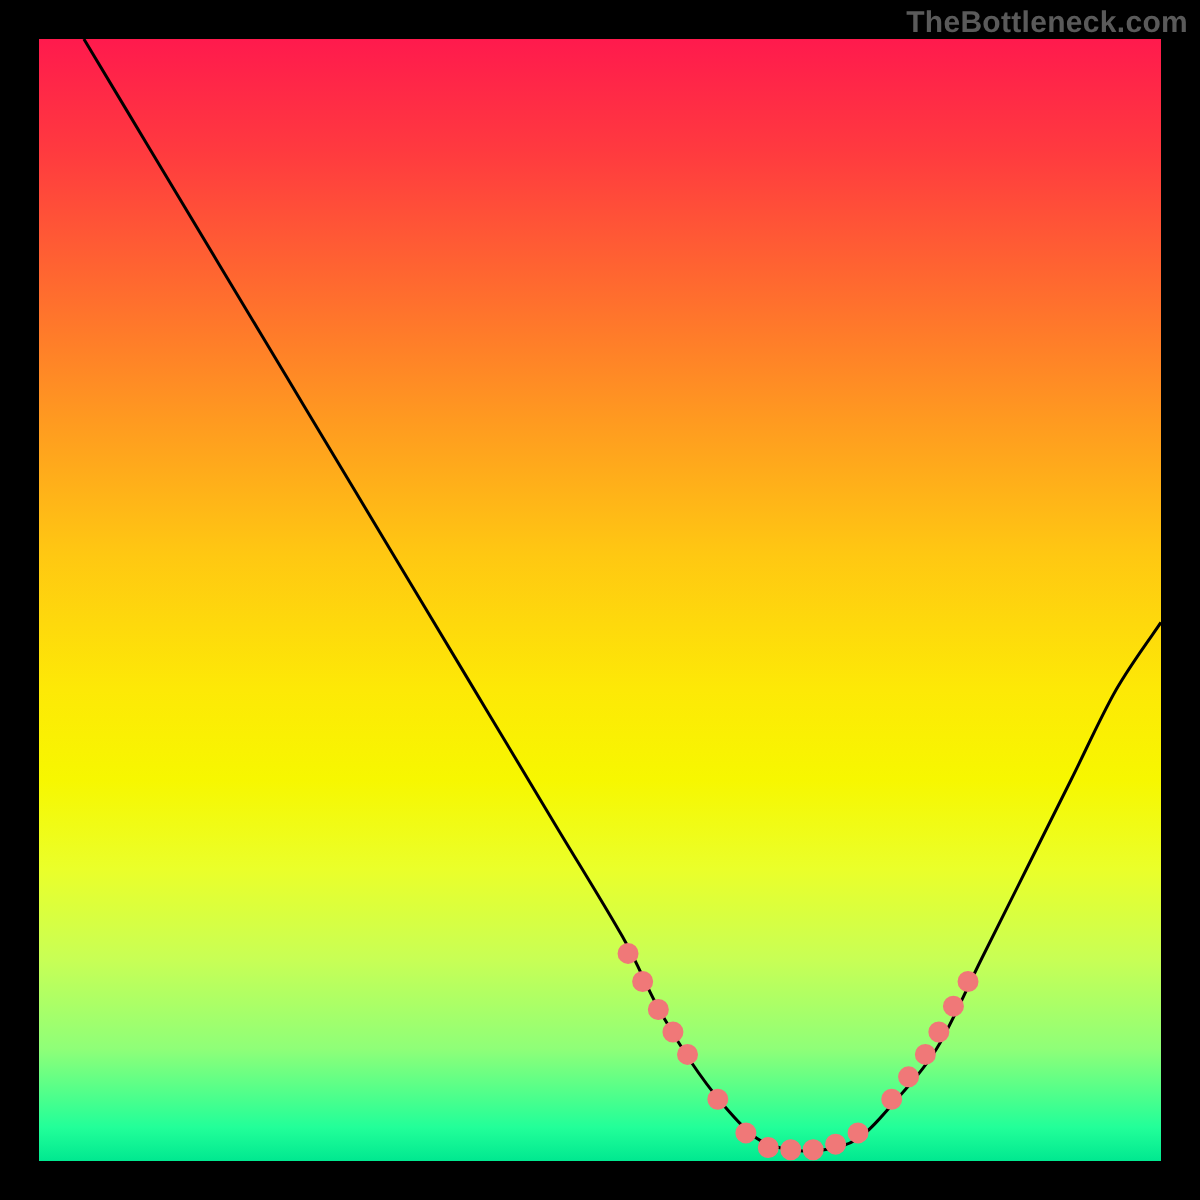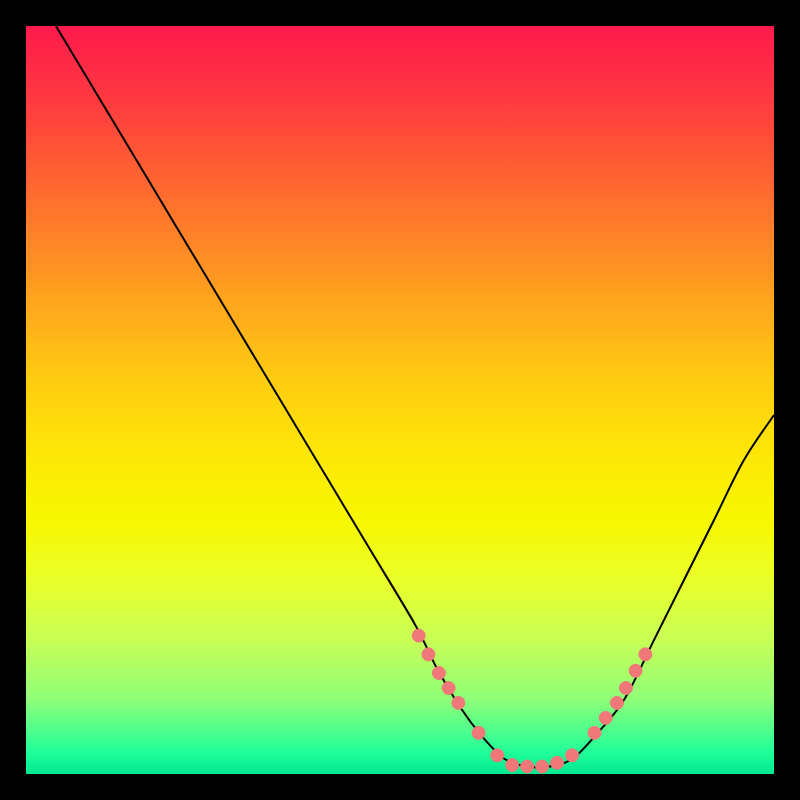--- a/index.html
+++ b/index.html
@@ -82,13 +82,14 @@
           <circle cx="568.48" cy="706.86" r="6.5" class="dot"></circle>
           <circle cx="579.7" cy="691.9" r="6.5" class="dot"></circle>
           <circle cx="590.9200000000001" cy="676.94" r="6.5" class="dot"></circle>
           <circle cx="599.8960000000001" cy="661.98" r="6.5" class="dot"></circle>
           <circle cx="609.62" cy="644.776" r="6.5" class="dot"></circle>
           <circle cx="619.3439999999999" cy="628.3199999999999" r="6.5" class="dot"></circle>
         </g>
     </svg>
 
   </div>
+  <div class="watermark">TheBottleneck.com</div>
 </div>
 
 </body></html>

